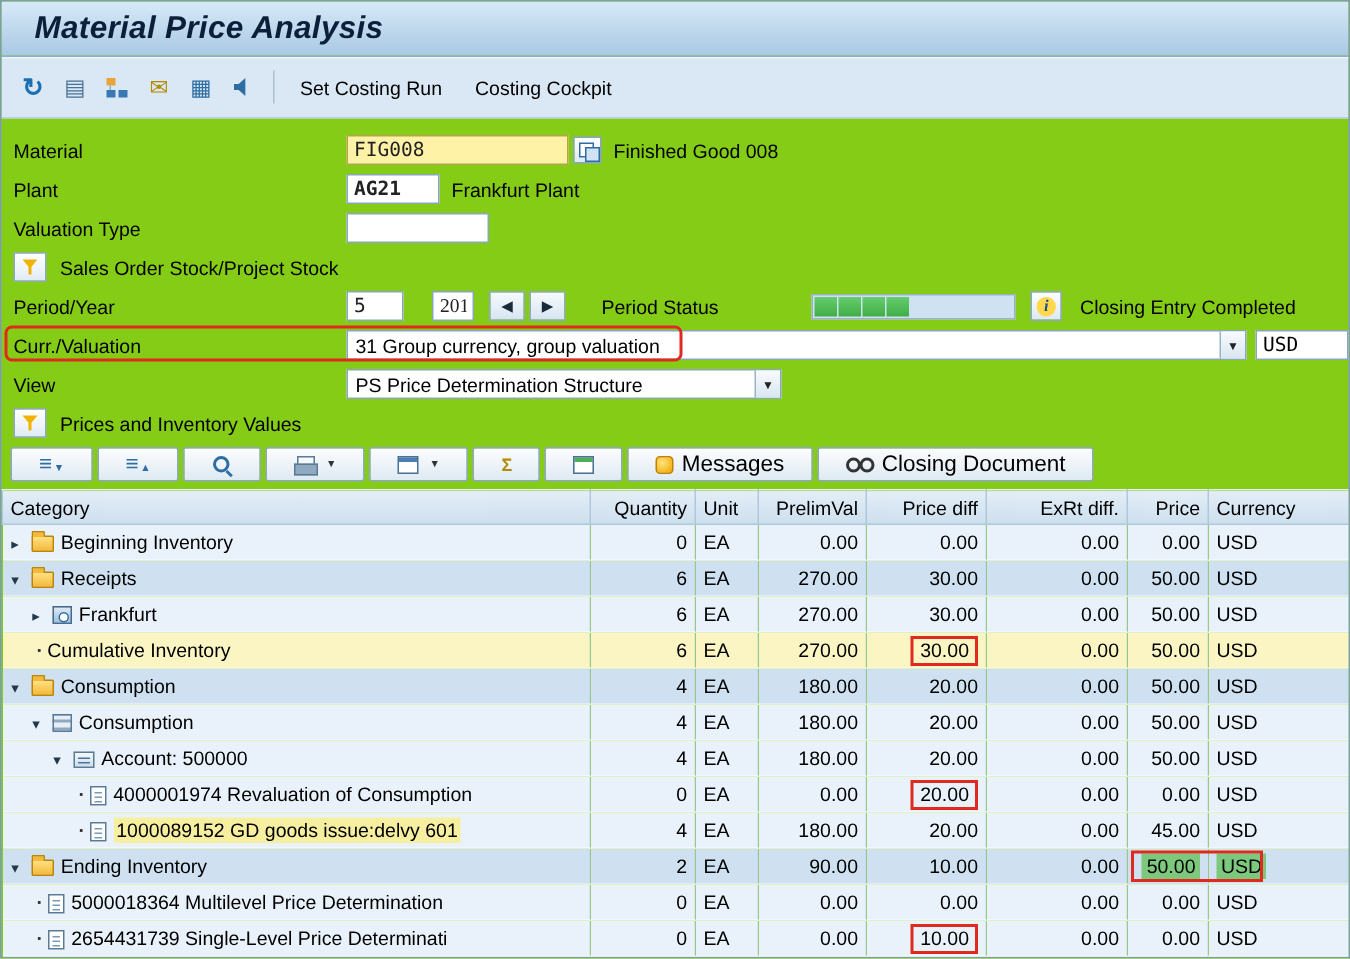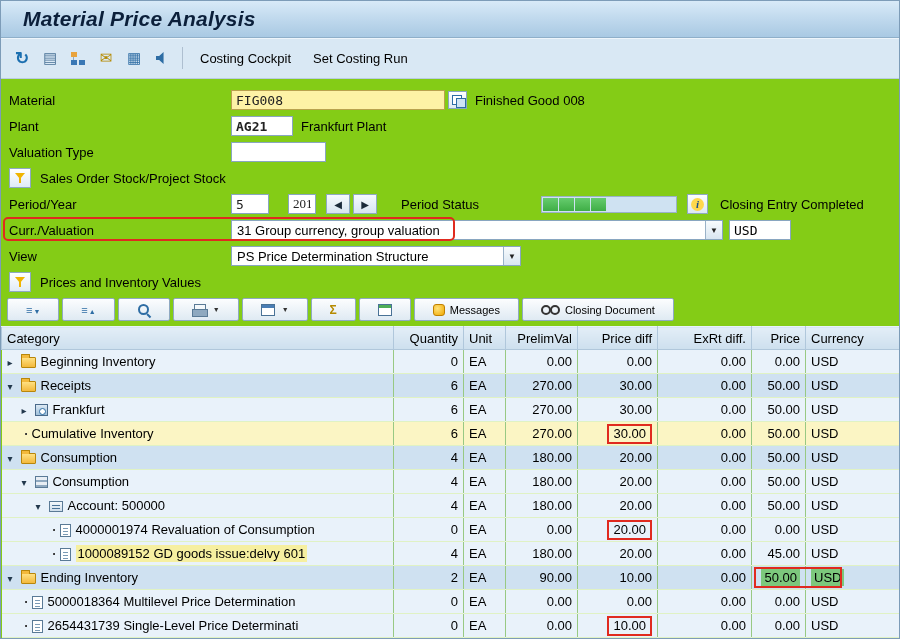--- a/index.html
+++ b/index.html
@@ -56,21 +56,21 @@
   .ibtn{width:21px;height:20px;border:1px solid #8fa9c2;background:linear-gradient(#fdfefe,#dce9f4);display:flex;align-items:center;justify-content:center;}
   .iglyph{font-style:italic;font-family:"Liberation Serif",serif;color:#1a4f8a;font-weight:bold;background:#ffd84d;border-radius:50%;width:13px;height:13px;line-height:13px;text-align:center;font-size:11px;}
   .combo{height:20px;border:1px solid #89a6c0;background:#fff;display:flex;align-items:stretch;}
   .combo .cval{flex:1;display:flex;align-items:center;padding:0 5px;white-space:nowrap;overflow:hidden;}
   .combo .cbtn{width:17px;border-left:1px solid #9ab2c8;background:linear-gradient(#f8fbfd,#d9e6f1);display:flex;align-items:center;justify-content:center;font-size:8px;color:#222;}
   .usdfield{width:62px;height:20px;margin-left:6px;border:1px solid #89a6c0;background:#fff;display:flex;align-items:center;padding:0 4px;font-family:"DejaVu Sans Mono",monospace;}
   .annot{position:absolute;left:2px;top:0px;width:452px;height:24px;border:2px solid var(--annotation-red);border-radius:5px;pointer-events:none;}
 
   
   .toolbar2{display:flex;align-items:center;gap:3px;padding:3px 6px 5px;}
-  .t2btn{height:23px;min-width:26px;border:1px solid #8fa9c2;border-radius:2px;background:linear-gradient(#fcfdfe,#dfeaf3);display:flex;align-items:center;justify-content:center;gap:5px;padding:0 18px;font-size:11px;box-shadow:inset 0 1px 0 #fff;white-space:nowrap;text-align:right;}
+  .t2btn{height:23px;min-width:26px;border:1px solid #8fa9c2;border-radius:2px;background:linear-gradient(#fcfdfe,#dfeaf3);display:flex;align-items:center;justify-content:center;gap:5px;padding:0 18px;font-size:15px;box-shadow:inset 0 1px 0 #fff;white-space:nowrap;text-align:right;}
   .caret::after{content:"▼";font-size:7px;color:#333;margin-left:2px;}
   .i-sort-descending::before{content:"≡";color:#2e6da4;font-weight:bold;}
   .i-sort-descending::after{content:"▼";font-size:7px;color:#2e6da4;margin-left:1px;}
   .i-sort-ascending::before{content:"≡";color:#2e6da4;font-weight:bold;}
   .i-sort-ascending::after{content:"▲";font-size:7px;color:#2e6da4;margin-left:1px;}
   .i-find{width:14px;height:14px;position:relative;display:inline-block;}
   .i-find::before{content:"";position:absolute;left:1px;top:1px;width:7px;height:7px;border:2px solid #2e6da4;border-radius:50%;}
   .i-find::after{content:"";position:absolute;left:10px;top:10px;width:5px;height:2px;background:#2e6da4;transform:rotate(45deg);transform-origin:left center;}
   .i-print{width:14px;height:12px;position:relative;display:inline-block;}
   .i-print::before{content:"";position:absolute;left:2px;top:0;width:10px;height:5px;background:#f4f8fb;border:1px solid #5a7a96;}
@@ -125,30 +125,30 @@
     <span class="iconrow">
         <span class="tico tico-refresh"></span>
         <span class="tico tico-details"></span>
         <span class="tico tico-hierarchy"></span>
         <span class="tico tico-mail"></span>
         <span class="tico tico-table"></span>
         <span class="tico tico-announce"></span>
       </span>
     <span class="vsep"></span>
     <span class="iconrow">
+        <span class="appbtn">Set Costing Run</span>
         <span class="appbtn">Costing Cockpit</span>
-        <span class="appbtn">Set Costing Run</span>
       </span>
   </div>
 
   <div class="formarea">
 
     <div class="frow">
       <span class="flabel">Material</span>
-      <input class="inp yellow" style="width: 214px;" value="FIG008">
+      <input class="inp yellow" style="width: 148px;" value="FIG008">
       <span class="multibtn"></span>
       <span class="desc">Finished Good 008</span>
     </div>
 
     <div class="frow">
       <span class="flabel">Plant</span>
       <input class="inp" style="width: 62px; font-weight: bold;" value="AG21">
       <span class="desc">Frankfurt Plant</span>
     </div>
 
@@ -182,21 +182,21 @@
           <span class="pseg"></span>
         </span>
       <span class="ibtn" style="margin-left:10px">
           <span class="iglyph">i</span>
         </span>
       <span style="margin-left:12px">Closing Entry Completed</span>
     </div>
 
     <div class="frow">
       <span class="flabel">Curr./Valuation</span>
-      <div class="combo" style="width:492px">
+      <div class="combo" style="width:600px">
         <span class="cval">31 Group currency, group valuation</span>
         <span class="cbtn">▼</span>
       </div>
       <span class="usdfield">USD</span>
       <span class="annot"></span>
     </div>
 
     <div class="frow">
       <span class="flabel">View</span>
       <div class="combo" style="width:290px">

